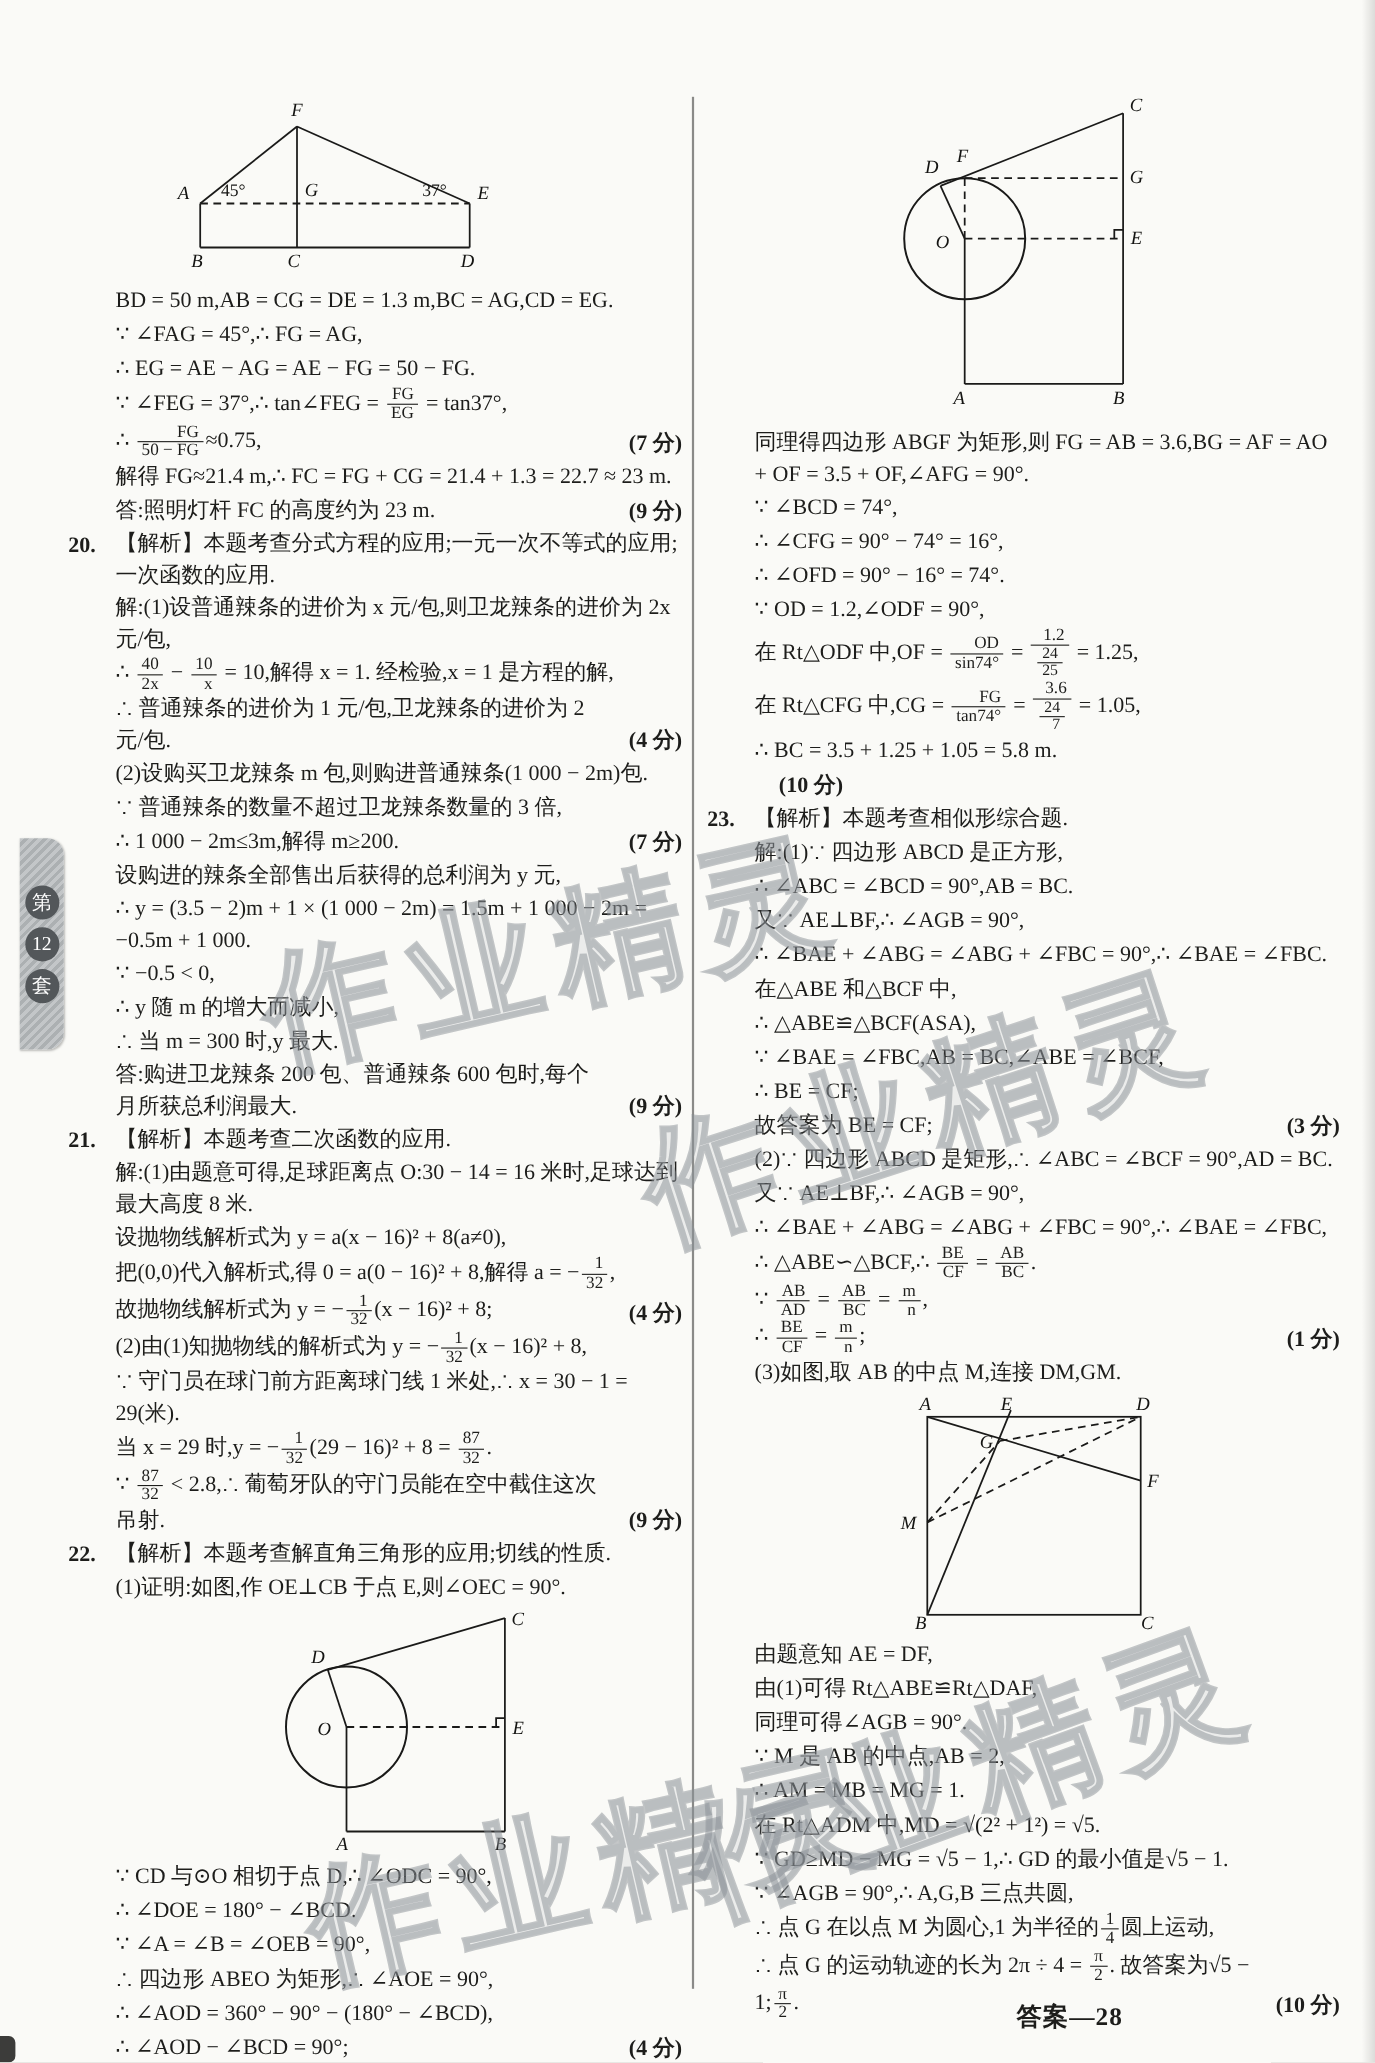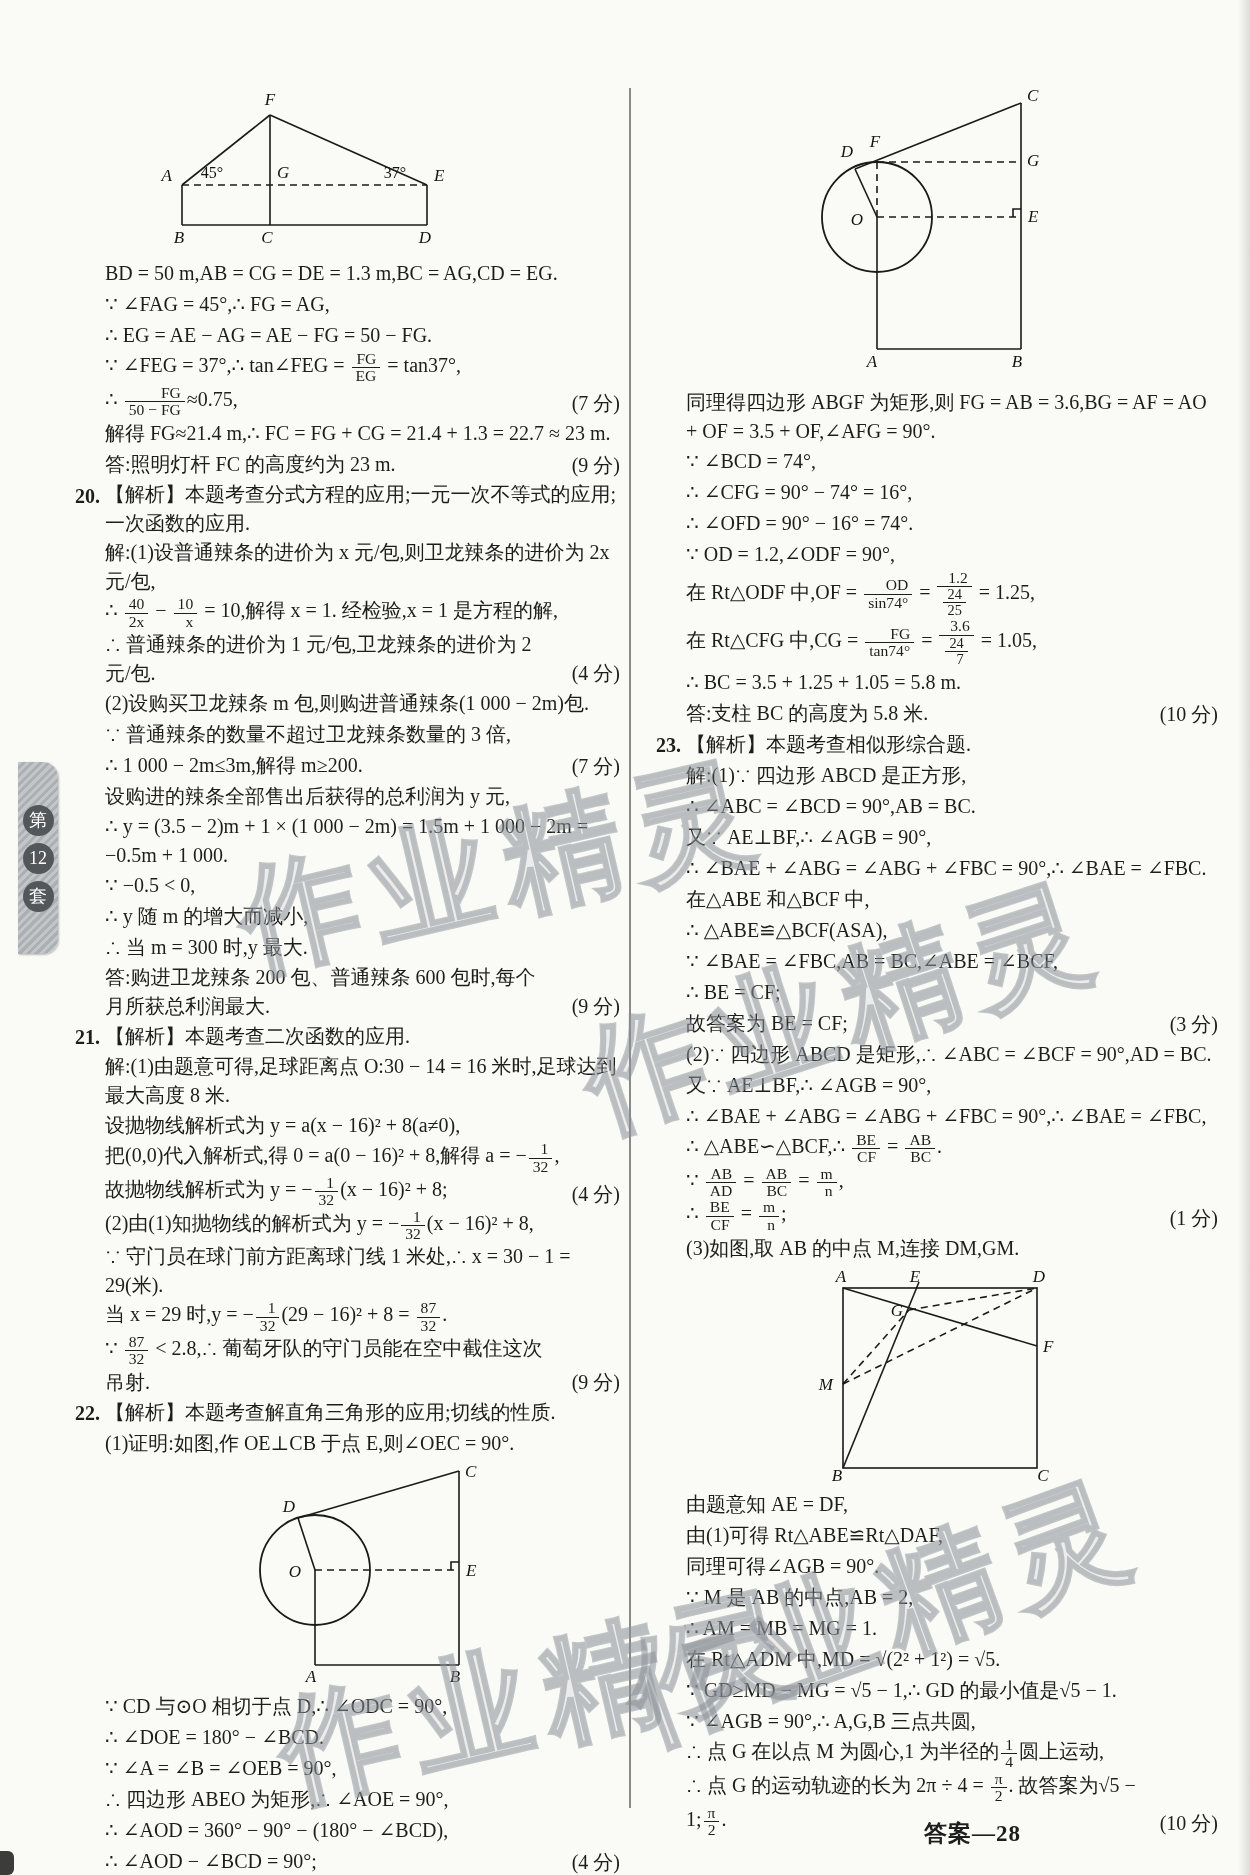--- a/index.html
+++ b/index.html
@@ -6,23 +6,23 @@
   .page{position:relative;width:1250px;height:1875px;background:#fafaf7;overflow:hidden;
         font-family:"Liberation Serif","DejaVu Serif",serif;color:#1d1d1b;}
   .col{position:absolute;top:85px;}
   .col-left{left:62px;width:558px;}
   .col-right{left:643px;width:575px;}
   .divider{position:absolute;left:629px;top:88px;width:1.5px;height:1720px;background:#8a8a88;}
   .edge-shadow{position:absolute;right:0;top:0;width:12px;height:100%;
         background:linear-gradient(to right,rgba(0,0,0,0),rgba(0,0,0,0.12));}
   .line{position:relative;display:flex;align-items:center;min-height:31px;padding:0 0 0 43px;
         font-size:20px;}
-  .line .pnum{position:absolute;left:13px;top:2px;width:40px;font-weight:700;line-height:28px;}
+  .line .pnum{position:absolute;left:0;top:2px;width:40px;font-weight:700;line-height:28px;}
   .line .txt{flex:1 1 auto;line-height:29px;}
-  .line .score{margin-left:22px;white-space:nowrap;align-self:flex-end;line-height:29px;}
+  .line .score{margin-left:22px;white-space:nowrap;align-self:flex-end;line-height:29px;font-weight:bold;}
   .frac{display:inline-flex;flex-direction:column;vertical-align:middle;text-align:right;
         font-size:0.78em;line-height:1.05;margin:0 2px;}
   .frac .fnum{padding:0 4px;border-bottom:1.3px solid currentColor;}
   .frac .fden{padding:0 4px;}
   .frac .frac{font-size:0.92em;}
   .fig-wrap{position:relative;}
   .fig-wrap svg{display:block;}
   svg .ln{stroke:#1a1a19;stroke-width:1.6;fill:none;}
   svg .dash{stroke:#1a1a19;stroke-width:1.6;fill:none;stroke-dasharray:7 5;}
   svg .crc{stroke:#1a1a19;stroke-width:1.8;fill:none;}
@@ -332,21 +332,20 @@
               <span class="fden"><span class="frac">
                   <span class="fnum">24</span>
                   <span class="fden">7</span>
                 </span></span>
             </span> = 1.05,</span>
         </div>
         <div class="line">
           <span class="txt">∴ BC = 3.5 + 1.25 + 1.05 = 5.8 m.</span>
         </div>
         <div class="line">
-          <span class="txt">答:支柱 BC 的高度为 5.8 米.</span>
           <span class="score">(10 分)</span>
         </div>
       </div>
       <div class="lines-block">
         <div class="line">
           <span class="pnum">23.</span>
           <span class="txt">【解析】本题考查相似形综合题.</span>
         </div>
         <div class="line">
           <span class="txt">解:(1)∵ 四边形 ABCD 是正方形,</span>

